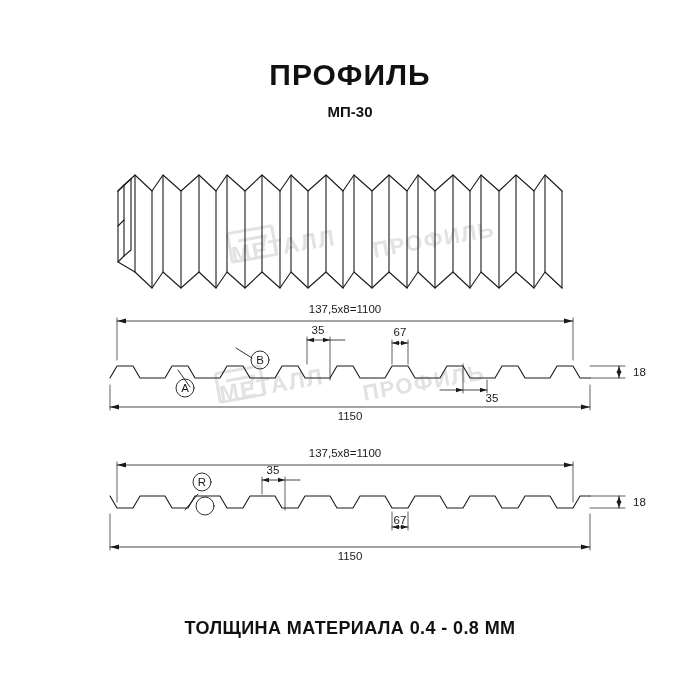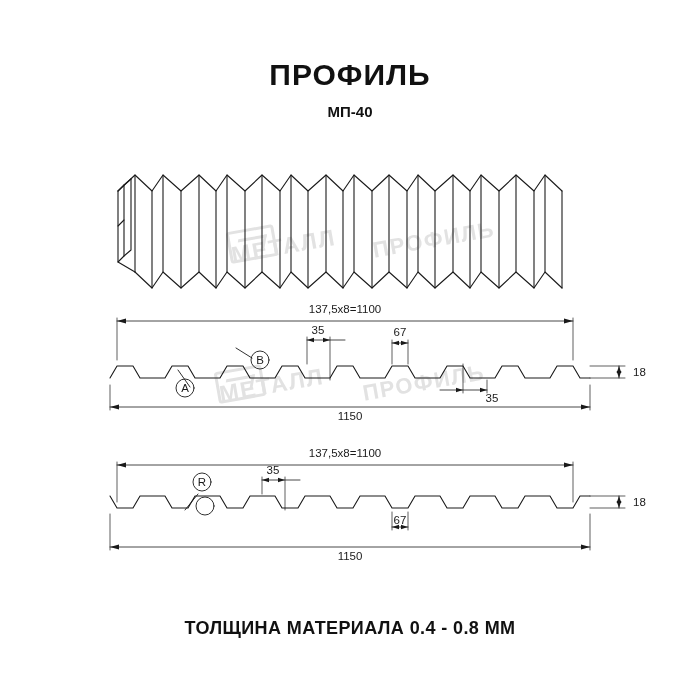--- a/index.html
+++ b/index.html
@@ -91,21 +91,21 @@
   }
   .wm-logo-1 { top: 228px; left: 228px; transform: rotate(-10deg); }
   .wm-logo-2 { top: 368px; left: 216px; transform: rotate(-10deg); }
 </style>
 </head>
 <body>
 
 <div class="page">
 
   <div class="title">ПРОФИЛЬ</div>
-  <div class="subtitle">МП-40</div>
+  <div class="subtitle">МП-30</div>
 
   <div class="wm-logo wm-logo-1"></div>
   <div class="wm wm-1">МЕТАЛЛ</div>
   <div class="wm wm-3">ПРОФИЛЬ</div>
 
   <div class="wm-logo wm-logo-2"></div>
   <div class="wm wm-2">МЕТАЛЛ</div>
   <div class="wm wm-4">ПРОФИЛЬ</div>
 
   <svg class="svg-layer" width="700" height="700">

